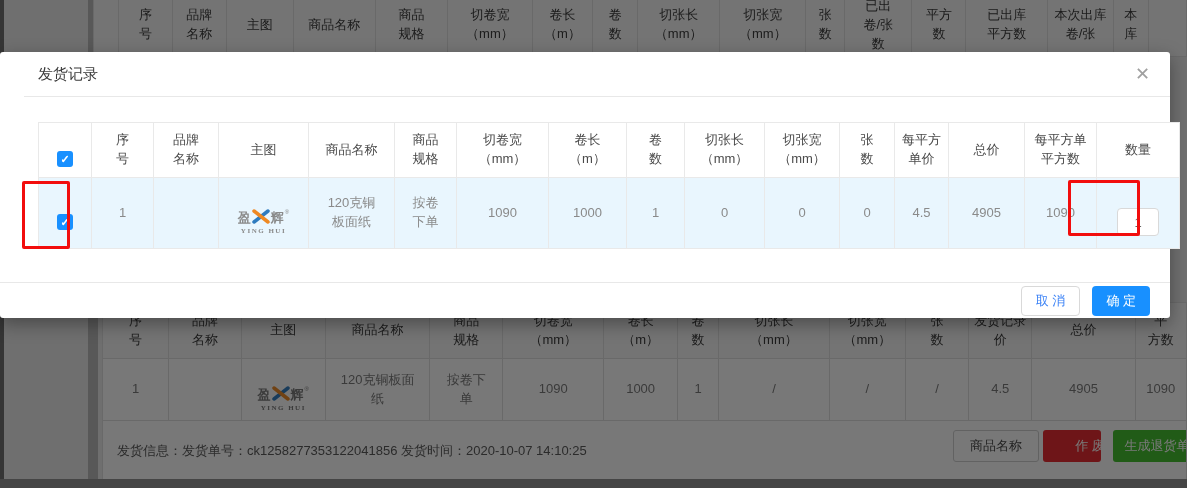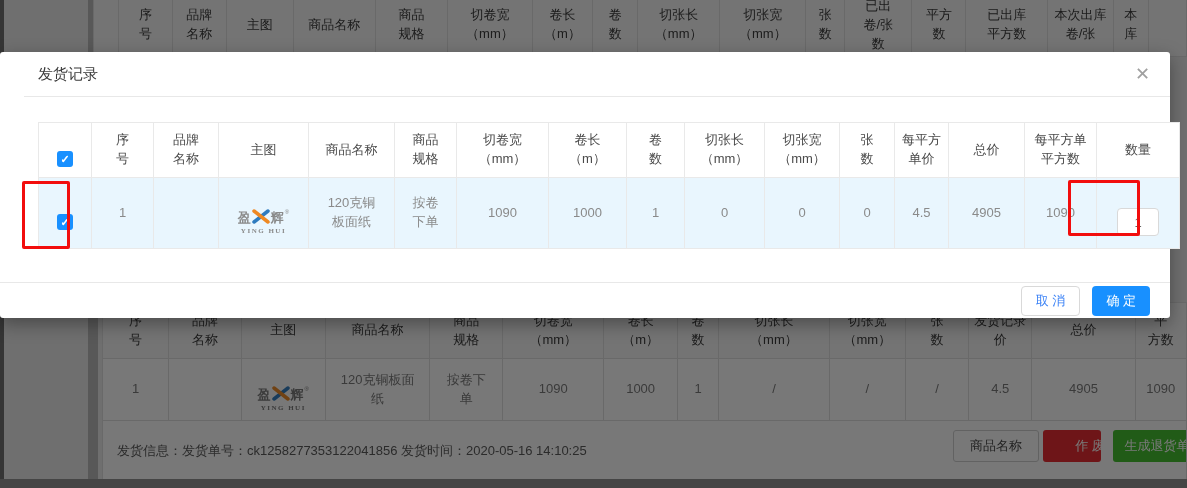--- a/index.html
+++ b/index.html
@@ -215,21 +215,21 @@
       <td>/</td>
       <td>/</td>
       <td>/</td>
       <td>4.5</td>
       <td>4905</td>
       <td>1090</td>
     </tr>
     <tr>
       <td colspan="14" class="ship-footer" style="padding:0;">
         <div class="ship-footer-inner">
-          <span class="ship-info">发货信息：发货单号：ck1258277353122041856  发货时间：2020-05-16 14:10:25</span>
+          <span class="ship-info">发货信息：发货单号：ck1258277353122041856  发货时间：2020-10-07 14:10:25</span>
           <button class="bg-btn btn-print">商品名称</button>
           <button class="bg-btn btn-void" style="background: rgb(232, 37, 42); padding-left: 36px;">作 废</button>
           <button class="bg-btn btn-return" style="background: rgb(63, 191, 40);">生成退货单</button>
         </div>
       </td>
     </tr>
   </tbody>
     </table>
 
   <div class="h-scrollbar"></div>

